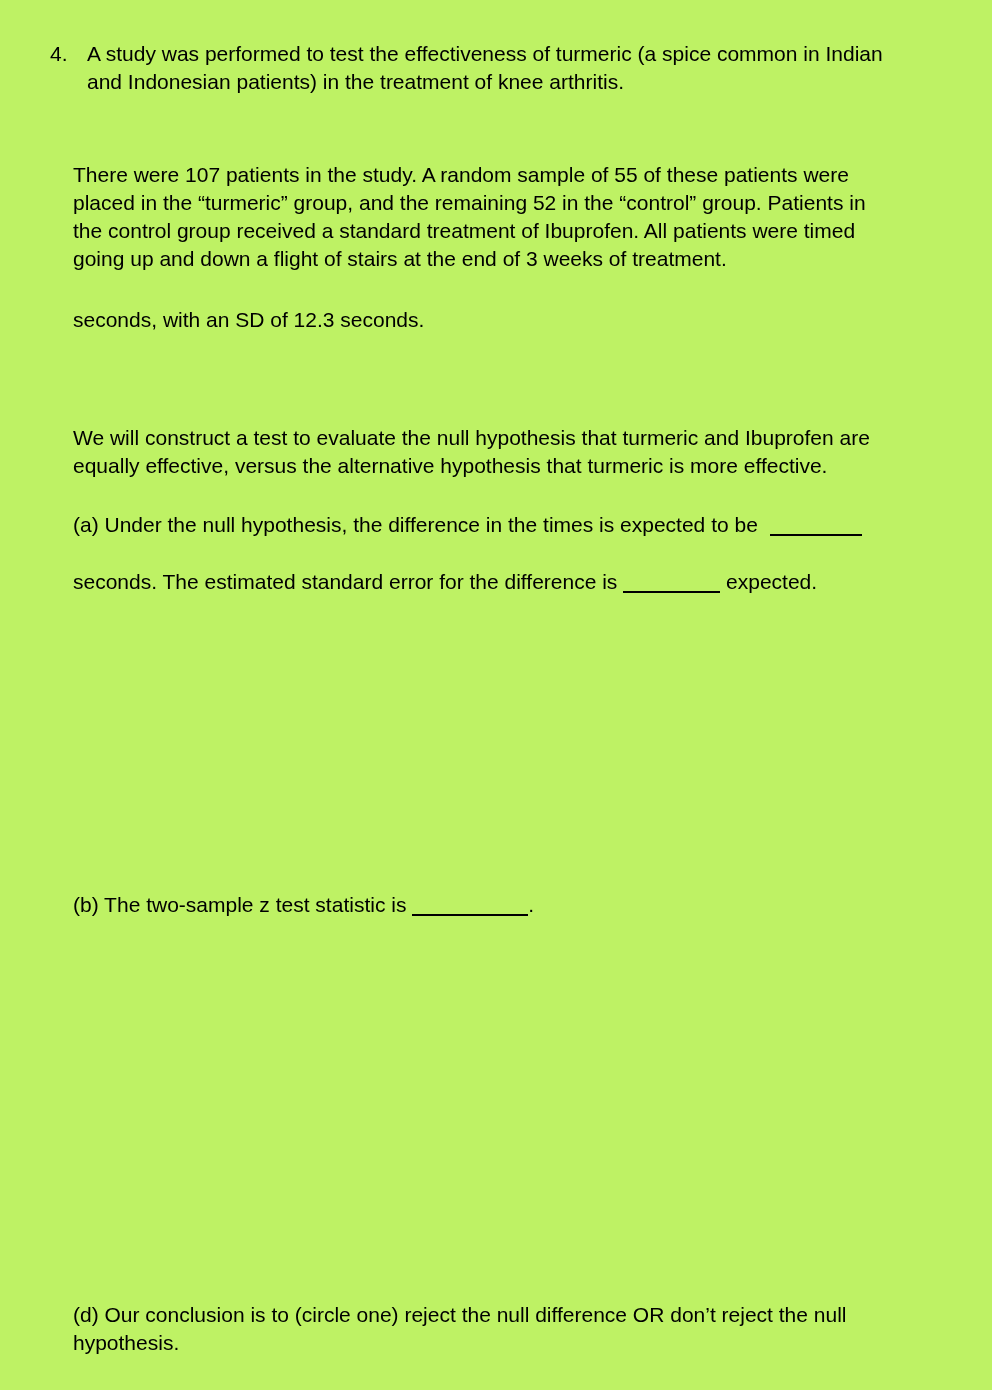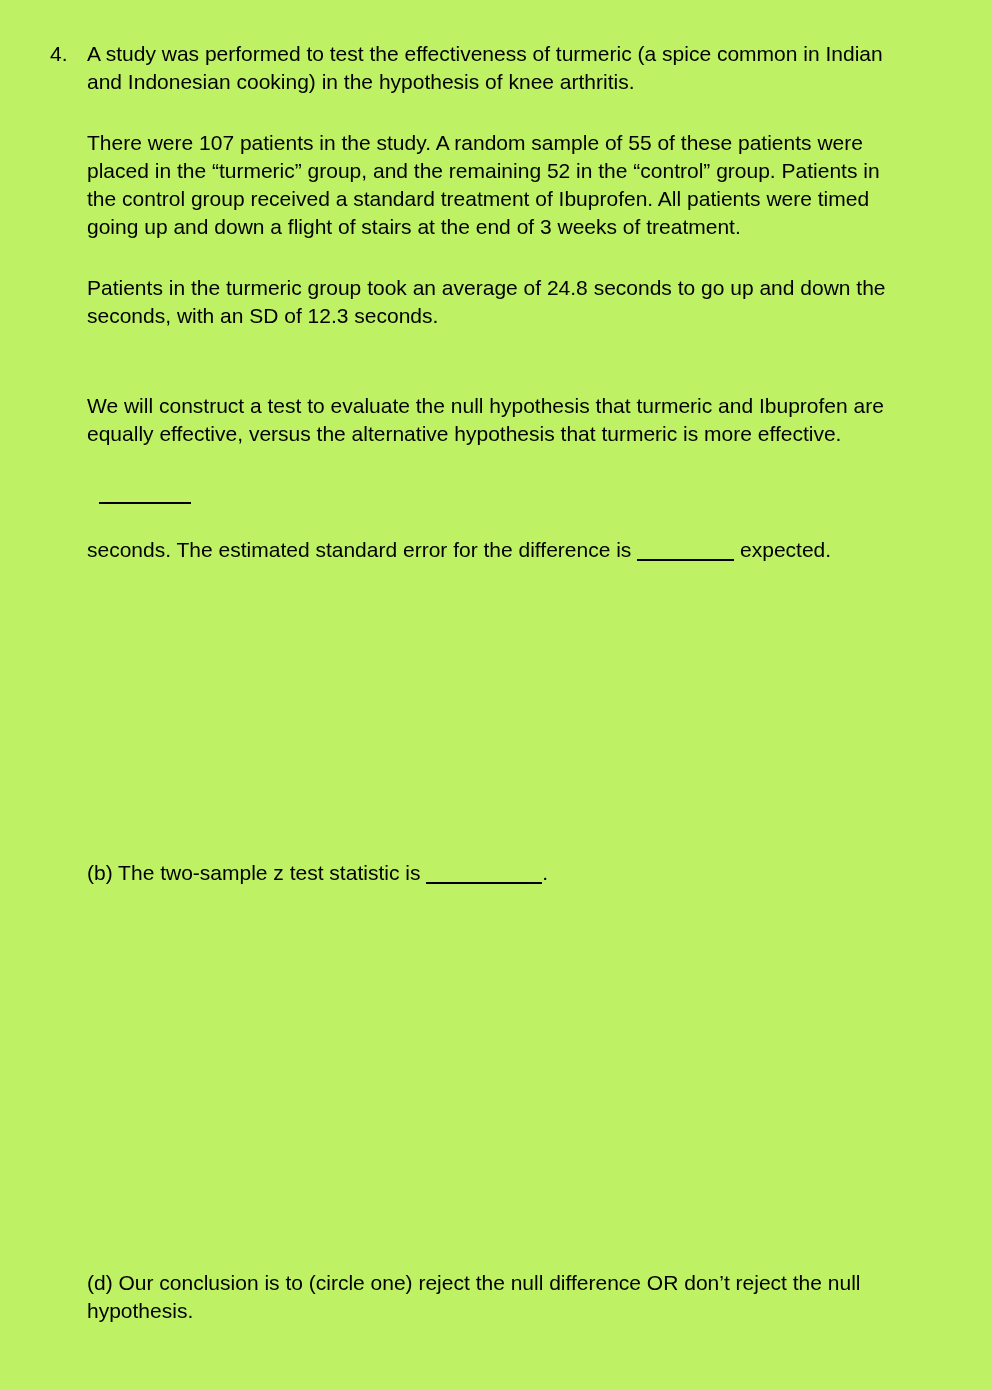--- a/index.html
+++ b/index.html
@@ -17,22 +17,23 @@
     color: #000000;
     overflow: hidden;
   }
   .page {
     position: absolute;
     inset: 0;
     background: #bef264;
   }
   .abs {
     position: absolute;
-    left: 87px;
+    left: 73px;
     white-space: nowrap;
+    margin-top: 32px;
   }
   .q-item {
     position: absolute;
     left: 50px;
     top: 40px;
     white-space: nowrap;
   }
   .qnum {
     display: inline-block;
     width: 37px;
@@ -51,42 +52,41 @@
   .blank-b  { width: 116px; }
   .blank-c  { width: 120px; }
 </style>
 </head>
 <body>
 
 <div class="page">
 
   <div class="q-item">
     <div><span class="qnum">4.</span><span>A study was performed to test the effectiveness of turmeric (a spice common in Indian</span></div>
-    <div class="hang">and Indonesian cooking) in the hypothesis of knee arthritis.</div>
+    <div class="hang">and Indonesian patients) in the treatment of knee arthritis.</div>
   </div>
 
   <div class="abs" style="top:129px">
     <div>There were 107 patients in the study. A random sample of 55 of these patients were</div>
     <div>placed in the “turmeric” group, and the remaining 52 in the “control” group. Patients in</div>
     <div>the control group received a standard treatment of Ibuprofen. All patients were timed</div>
     <div>going up and down a flight of stairs at the end of 3 weeks of treatment.</div>
   </div>
 
   <div class="abs" style="top:274px">
-    <div>Patients in the turmeric group took an average of 24.8 seconds to go up and down the</div>
     <div>seconds, with an SD of 12.3 seconds.</div>
   </div>
 
   <div class="abs" style="top:392px">
     <div>We will construct a test to evaluate the null hypothesis that turmeric and Ibuprofen are</div>
     <div>equally effective, versus the alternative hypothesis that turmeric is more effective.</div>
   </div>
 
   <div class="abs" style="top:479px">
-    <span class="blank blank-a1"></span>
+    <span>(a) Under the null hypothesis, the difference in the times is expected to be</span><span class="blank blank-a1"></span>
   </div>
 
   <div class="abs" style="top:536px">
     <span>seconds. The estimated standard error for the difference is</span>
     <span class="blank blank-a2"></span>
     <span>expected.</span>
   </div>
 
   <div class="abs" style="top:859px">
     <span>(b) The two-sample z test statistic is</span>

